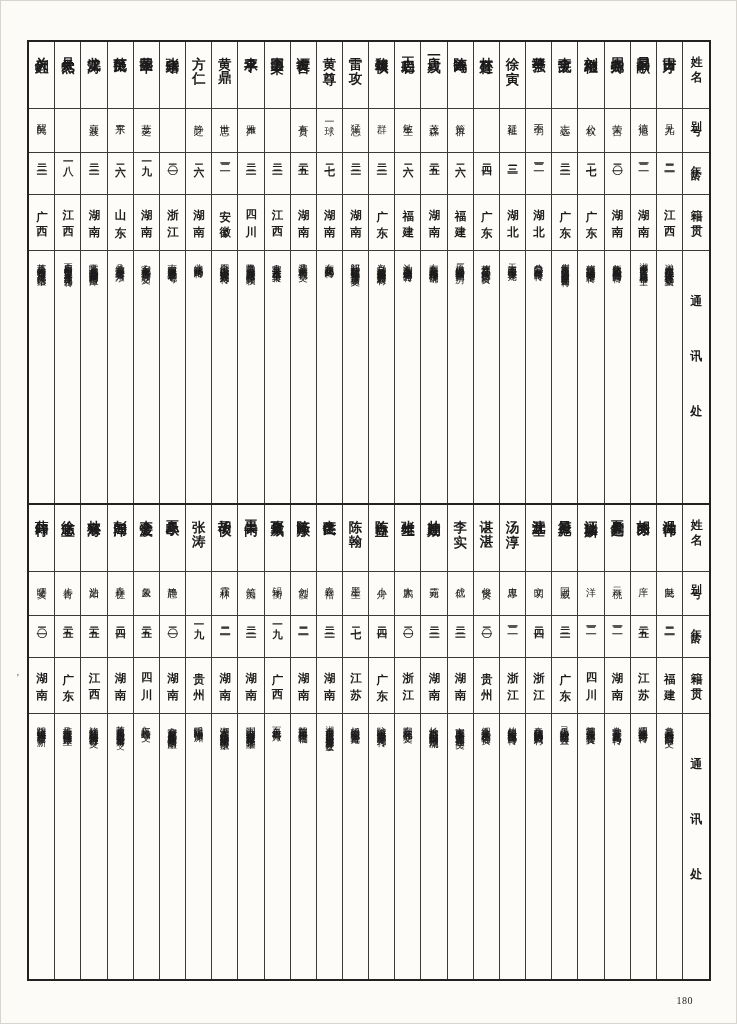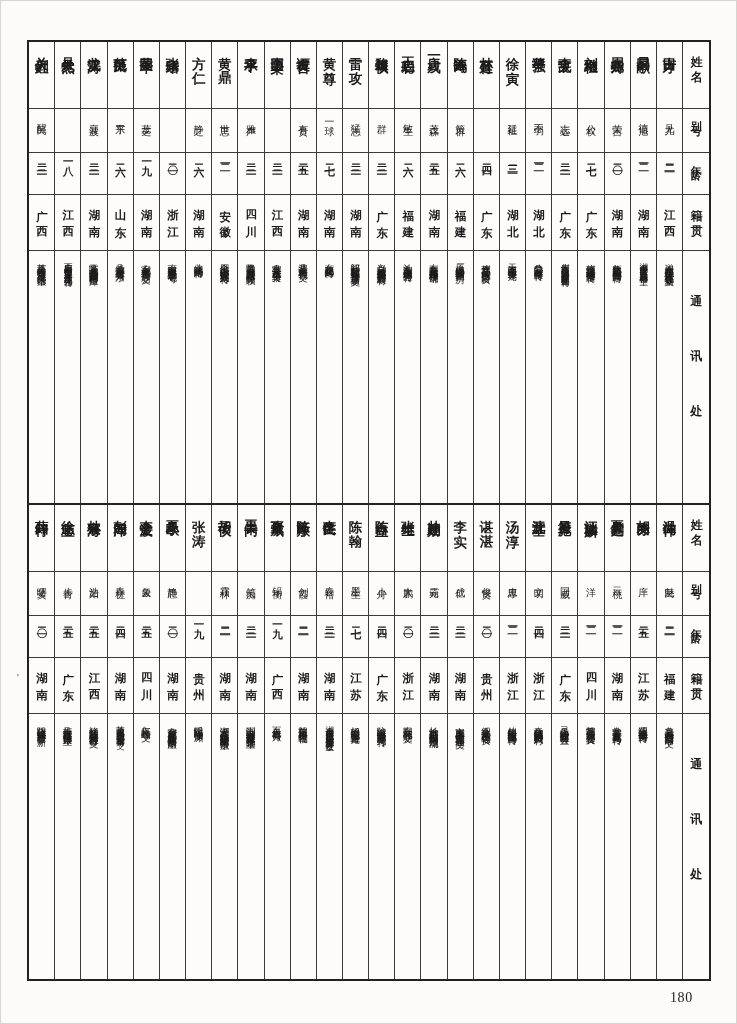--- a/index.html
+++ b/index.html
@@ -41,21 +41,21 @@
   .address-cell .vtext.small{ font-size:8.5px; line-height:1.15;}
   
   .header-col .vtext{ font-size:12px; font-weight:bold;}
   .header-col .name-cell .vtext{ letter-spacing:1.2em;}
   .header-col .alias-cell .vtext{ font-size:11px; letter-spacing:.45em; margin-top:0;}
   .header-col .age-cell .vtext{ font-size:11px; letter-spacing:.4em; font-weight:bold;}
   .header-col .native-cell .vtext{ letter-spacing:1.3em;}
   .header-col .address-cell .vtext{ letter-spacing:4.6em; padding-top:28px;}
   .page-number{
     position:absolute; right:44px; bottom:18px;
-    font-family:"Liberation Serif", serif; font-size:14px; color:#222;
+    font-family:"Liberation Serif", serif; font-size:10px; color:#222;
     letter-spacing:.05em;
   }
   .margin-mark{
     position:absolute; left:16px; top:672px; font-size:11px; color:#555;
     transform:rotate(12deg);
   }
 </style>
 </head>
 <body>
 

